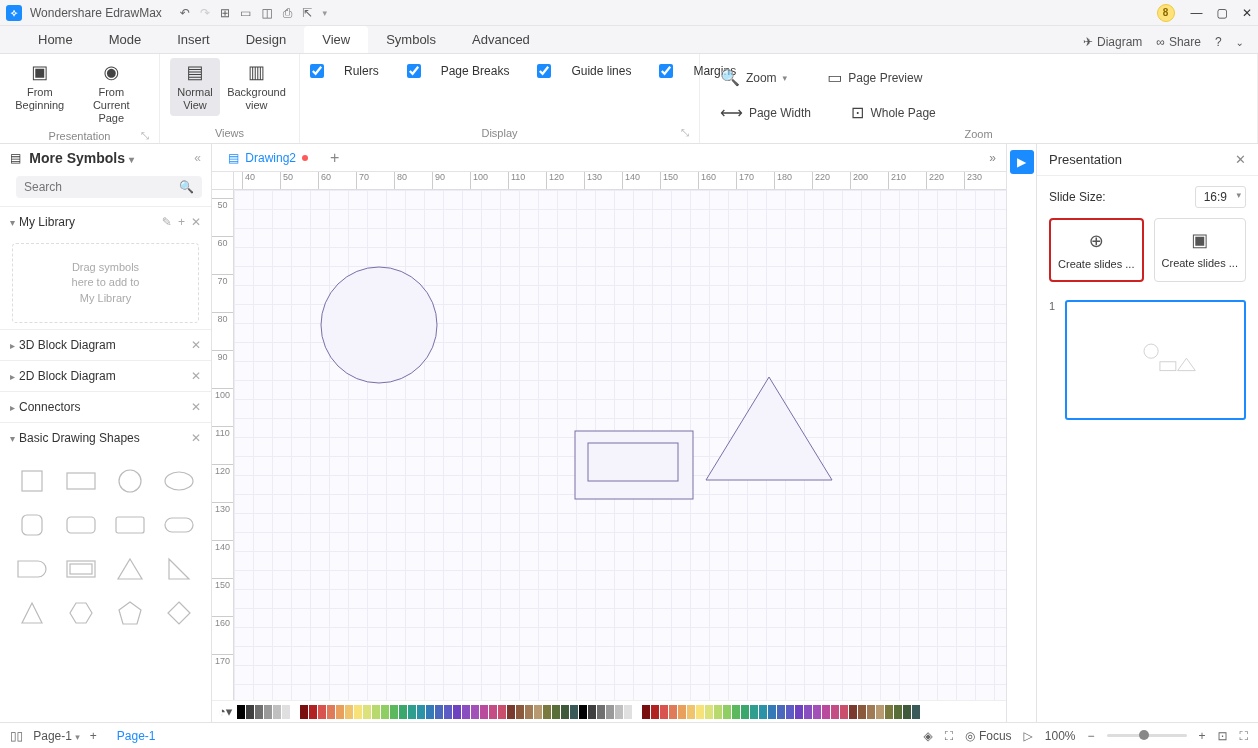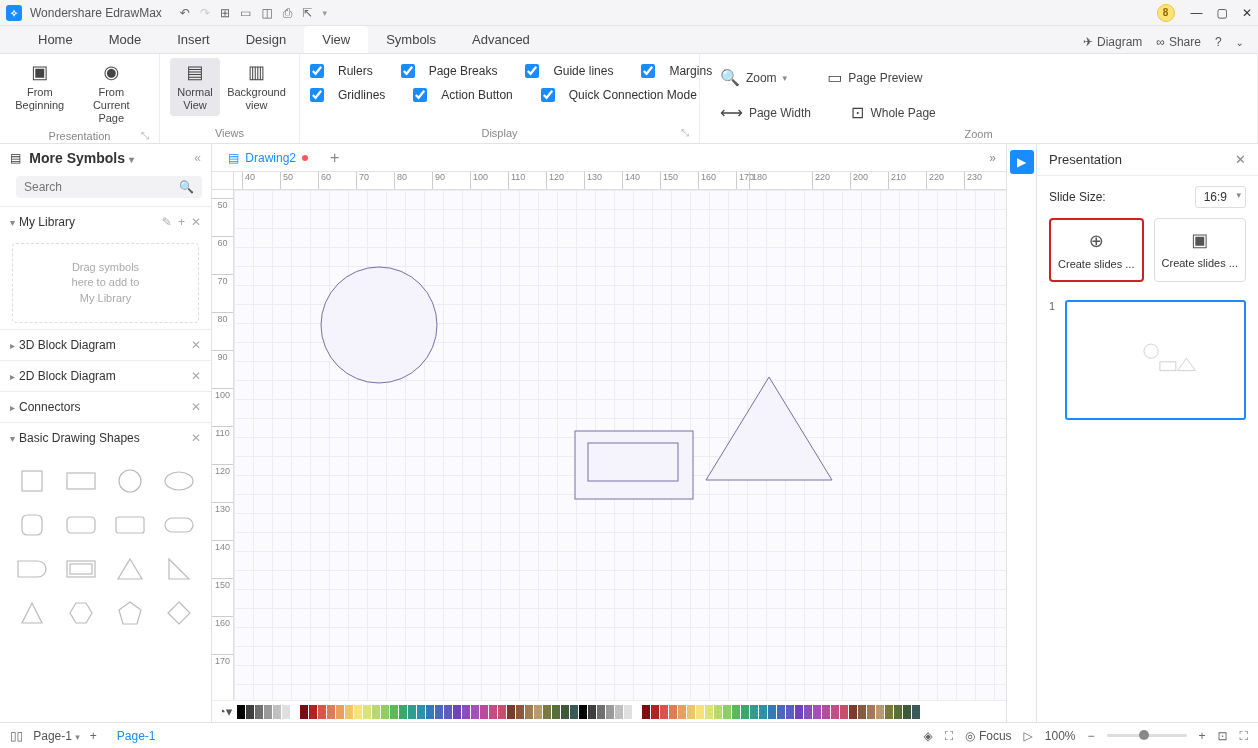--- a/index.html
+++ b/index.html
@@ -23,21 +23,21 @@
 .ribbon { height: 90px; background: #fff; display: flex; border-bottom: 1px solid #e3e3e6; font-size: 12px; }
 .ribbon-group { border-right: 1px solid #eee; padding: 4px 10px 2px; display: flex; flex-direction: column; }
 .ribbon-group .content { flex: 1; display: flex; align-items: flex-start; gap: 4px; }
 .ribbon-group .label { text-align: center; font-size: 11px; color: #888; padding-bottom: 2px; position: relative; }
 .ribbon-group .label .launcher { position: absolute; right: 0; bottom: 2px; color: #aaa; font-size: 10px; cursor: pointer; }
 .ribbon-btn { display: flex; flex-direction: column; align-items: center; justify-content: flex-start; padding: 4px 6px; cursor: pointer; border-radius: 4px; min-width: 50px; text-align: center; line-height: 1.2; }
 .ribbon-btn.active { background: #e8e8ec; }
 .ribbon-btn .icon { font-size: 18px; height: 22px; display: flex; align-items: center; justify-content: center; color: #444; }
 .ribbon-btn .text { font-size: 11px; color: #444; margin-top: 2px; }
 .check-row { display: flex; gap: 28px; }
-.check-item { display: flex; align-items: center; gap: 14px; font-size: 12px; color: #333; cursor: pointer; white-space: nowrap; }
+.check-item { display: flex; align-items: center; gap: 20px; font-size: 12px; color: #333; cursor: pointer; white-space: nowrap; }
 .check-item input { accent-color: #1a8cff; width: 14px; height: 14px; }
 .zoom-btn { display: flex; align-items: center; gap: 6px; padding: 6px 10px; cursor: pointer; color: #444; }
 .zoom-btn .icon { font-size: 16px; }
 
 .workspace { display: flex; height: calc(748px - 26px - 28px - 90px - 26px); }
 
 .left-panel { width: 212px; border-right: 1px solid #e3e3e6; display: flex; flex-direction: column; background: #fff; overflow: hidden; }
 .lp-header { display: flex; align-items: center; padding: 6px 10px; gap: 8px; }
 .lp-header .title { font-weight: 600; font-size: 14px; flex: 1; }
 .lp-search { display: flex; align-items: center; margin: 4px 16px 8px; background: #f2f2f5; border-radius: 4px; padding: 4px 8px; }
@@ -196,34 +196,20 @@
           </label>
         <label class="check-item">
             <input type="checkbox" checked="" style="">
             <span>Guide lines</span>
           </label>
         <label class="check-item">
             <input type="checkbox" checked="" style="">
             <span>Margins</span>
           </label>
       </div>
-      <div class="check-row">
-        <label class="check-item">
-            <input type="checkbox" checked="" style="">
-            <span>Gridlines</span>
-          </label>
-        <label class="check-item">
-            <input type="checkbox" checked="" style="">
-            <span>Action Button</span>
-          </label>
-        <label class="check-item">
-            <input type="checkbox" checked="" style="">
-            <span>Quick Connection Mode</span>
-          </label>
-      </div>
     </div>
     <div class="label"><span>Display</span><span class="launcher">⤡</span></div>
   </div>
   <div class="ribbon-group" style="flex:1">
     <div class="content" style="flex-direction:column;gap:4px;padding-top:4px">
       <div style="display:flex;gap:20px">
         <div class="zoom-btn">
             <span class="icon">🔍</span>
             <span>Zoom</span>
             <span style="font-size:9px;color:#888">▾</span>
@@ -422,21 +408,21 @@
             <div class="ruler-h-tick" style="left: 160px;">80</div>
             <div class="ruler-h-tick" style="left: 198px;">90</div>
             <div class="ruler-h-tick" style="left: 236px;">100</div>
             <div class="ruler-h-tick" style="left: 274px;">110</div>
             <div class="ruler-h-tick" style="left: 312px;">120</div>
             <div class="ruler-h-tick" style="left: 350px;">130</div>
             <div class="ruler-h-tick" style="left: 388px;">140</div>
             <div class="ruler-h-tick" style="left: 426px;">150</div>
             <div class="ruler-h-tick" style="left: 464px;">160</div>
             <div class="ruler-h-tick" style="left: 502px;">170</div>
-            <div class="ruler-h-tick" style="left: 515px;">180</div>
+            <div class="ruler-h-tick" style="left: 540px;">180</div>
             <div class="ruler-h-tick" style="left: 578px;">220</div>
             <div class="ruler-h-tick" style="left: 616px;">200</div>
             <div class="ruler-h-tick" style="left: 654px;">210</div>
             <div class="ruler-h-tick" style="left: 692px;">220</div>
             <div class="ruler-h-tick" style="left: 730px;">230</div>
           </div>
         </div>
       <div class="ruler-v" id="ruler-v">
           <div class="ruler-v-tick" style="top: 8px;">50</div>
           <div class="ruler-v-tick" style="top: 46px;">60</div>

